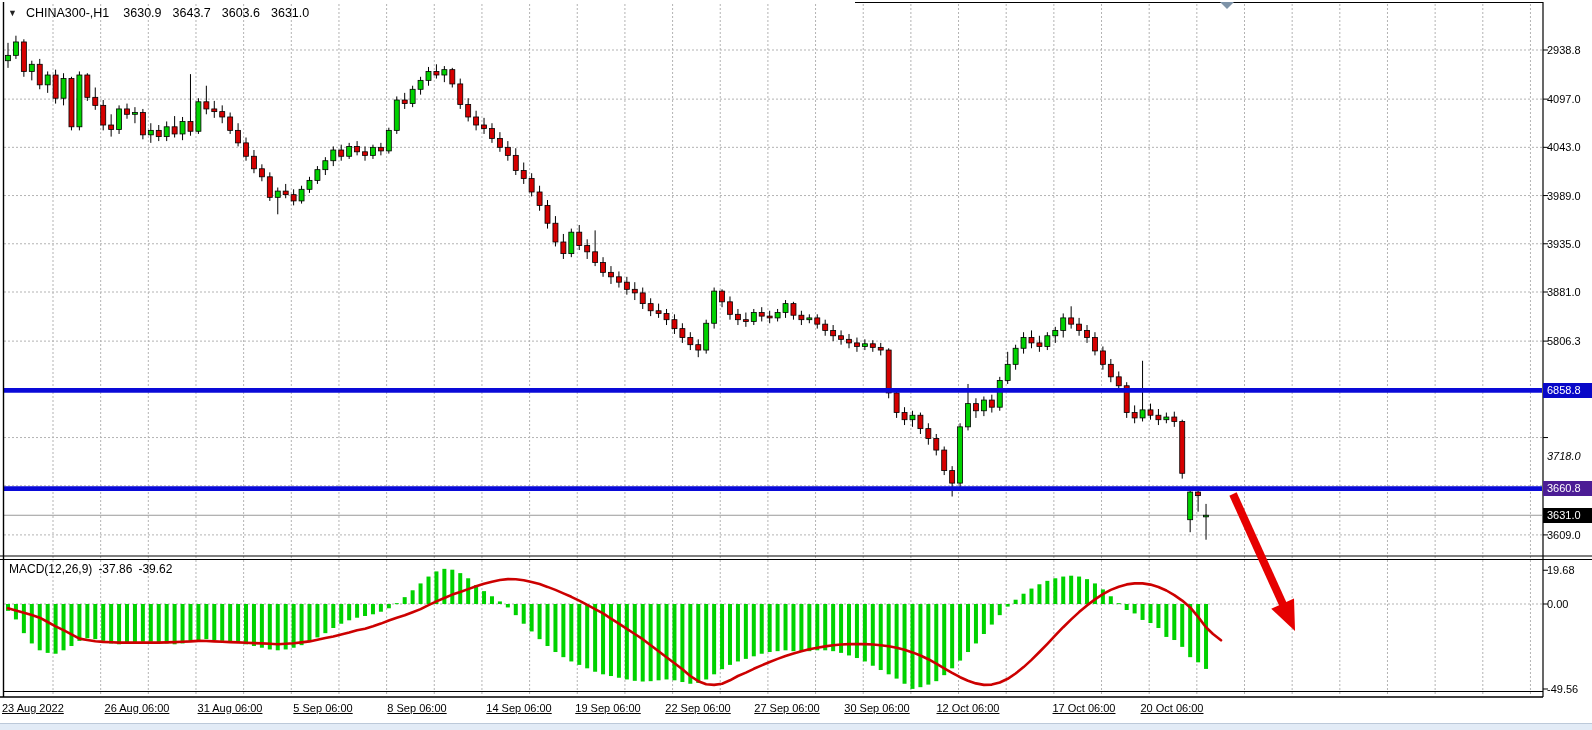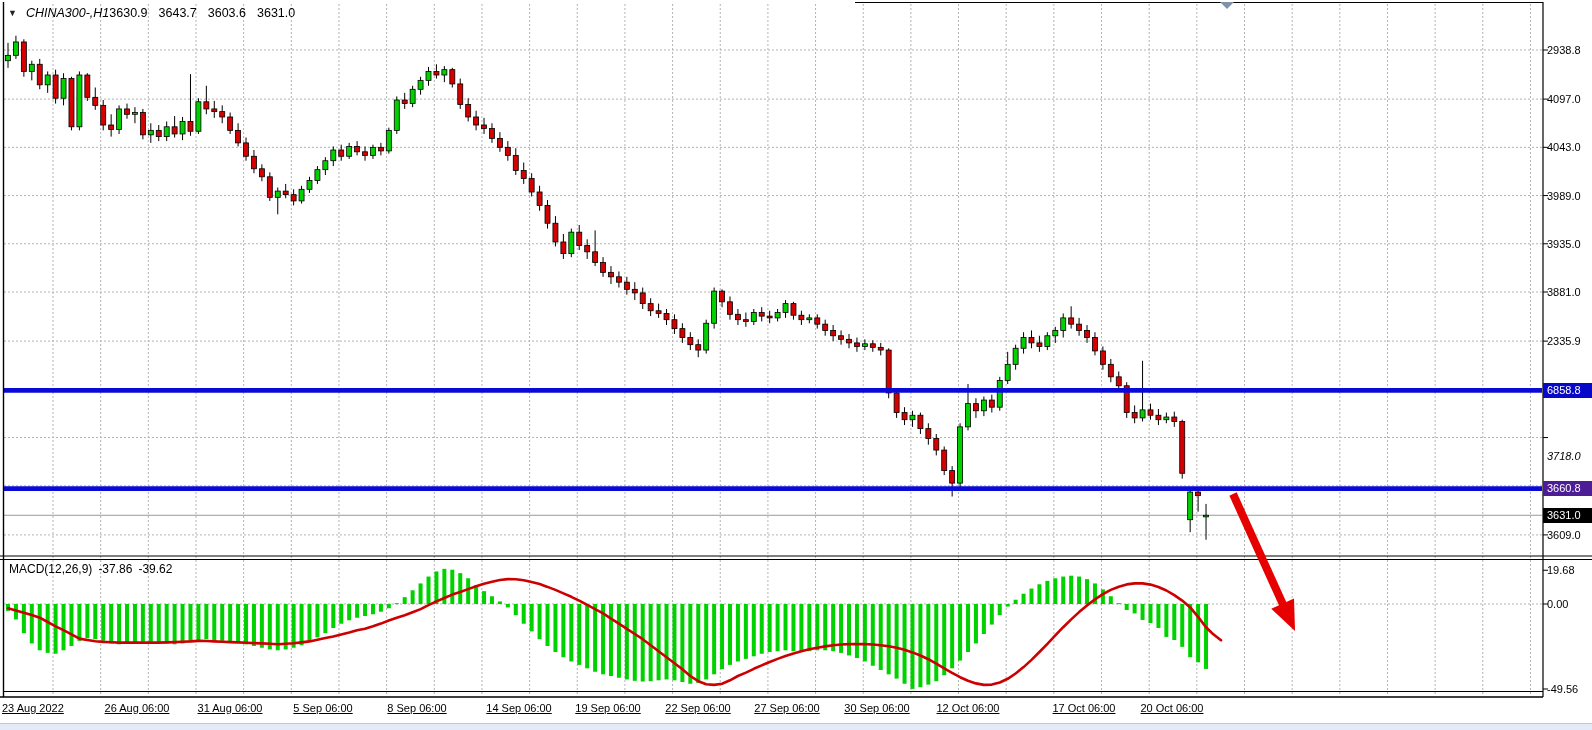--- a/index.html
+++ b/index.html
@@ -2,21 +2,21 @@
 <html><head>
 <meta charset="utf-8">
 <style>
   html,body{margin:0;padding:0;background:#fff;}
   .screen{position:relative;width:1592px;height:730px;background:#fff;overflow:hidden;
           font-family:"Liberation Sans","DejaVu Sans",sans-serif;}
   #chart-svg{position:absolute;left:0;top:0;z-index:1;}
   .quote{position:absolute;left:8px;top:6px;z-index:5;display:flex;align-items:center;
          font-size:12.5px;color:#000;white-space:nowrap;}
   .quote .tri{font-size:9px;color:#222;margin-right:9px;cursor:pointer;}
-  .quote .sym{font-style:italic;}
+  .quote .sym{margin-right:14px;}
   .quote .num{margin-right:11px;}
   .macd-label{position:absolute;left:9px;top:562px;z-index:4;display:flex;font-size:12px;color:#000;white-space:nowrap;}
   .macd-label span{margin-right:6px;}
   .axis-col{position:absolute;left:0;top:0;width:1592px;height:730px;z-index:2;pointer-events:none;}
   .plabel{position:absolute;left:1547px;width:44px;height:14px;line-height:14px;font-size:11px;color:#000;}
   .tag{position:absolute;left:1543px;width:49px;height:15px;line-height:15px;font-size:11px;
        color:#fff;padding-left:4px;box-sizing:border-box;z-index:3;}
   .tlabel{position:absolute;top:702px;font-size:11px;color:#000;white-space:nowrap;text-decoration:underline;}
   .bottom-strip{position:absolute;left:0;top:723px;width:1592px;height:7px;background:#e2ebf6;border-top:1px solid #bcc9d9;z-index:2;}
 </style>
@@ -570,21 +570,21 @@
     <span>-39.62</span>
   </div>
 
   <div class="axis-col" id="price-axis">
       <div class="plabel" style="top: 43px;">2938.8</div>
       <div class="plabel" style="top: 92.115px;">4097.0</div>
       <div class="plabel" style="top: 140.337px;">4043.0</div>
       <div class="plabel" style="top: 188.559px;">3989.0</div>
       <div class="plabel" style="top: 236.781px;">3935.0</div>
       <div class="plabel" style="top: 285.003px;">3881.0</div>
-      <div class="plabel" style="top: 334.118px;">2335.9</div>
+      <div class="plabel" style="top: 334.118px;">5806.3</div>
       <div class="plabel" style="top: 382.34px;">3772.0</div>
       <div class="plabel" style="top: 449px; font-style: italic;">3718.0</div>
       <div class="plabel" style="top: 478.784px;">3664.0</div>
       <div class="plabel" style="top: 527.899px;">3609.0</div>
       <div class="plabel" style="top: 563.249px;">19.68</div>
       <div class="plabel" style="top: 597px;">0.00</div>
       <div class="plabel" style="top: 681.995px;">-49.56</div>
       <div class="tag" style="top: 382.912px; background: rgb(8, 8, 200);">6858.8</div>
       <div class="tag" style="top: 481.142px; background: #4c1d95;">3660.8</div>
       <div class="tag" style="top: 507.753px; background: rgb(0, 0, 0);">3631.0</div>

